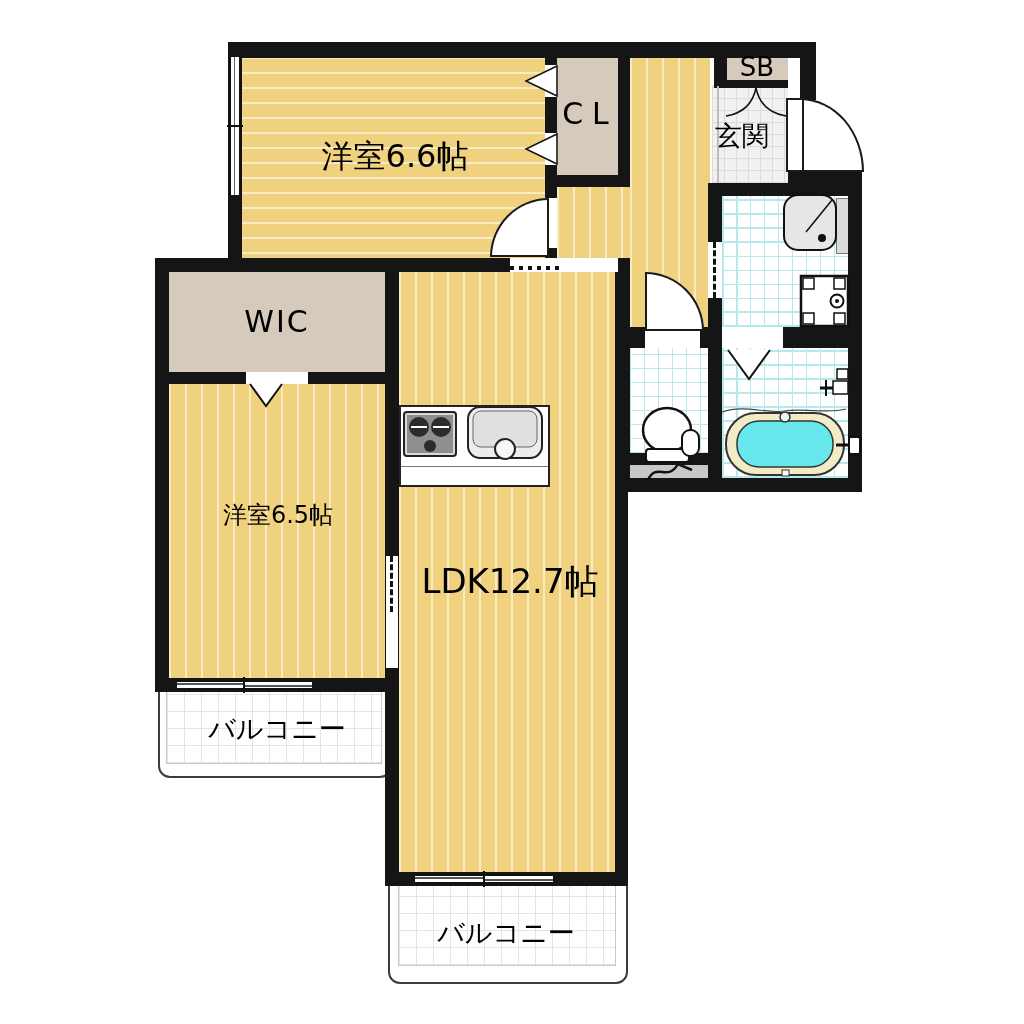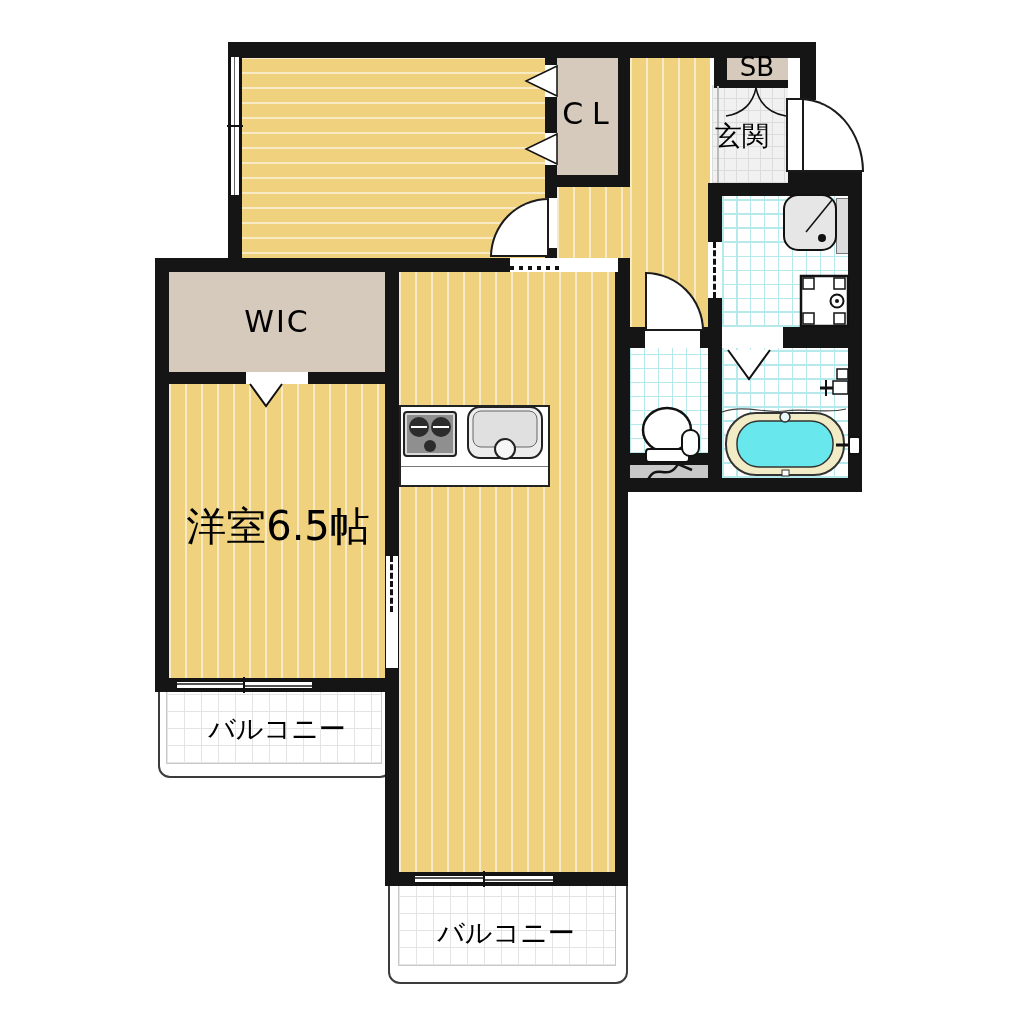--- a/index.html
+++ b/index.html
@@ -201,21 +201,23 @@
     <rect x="782" y="470" width="7" height="6" fill="#fff" stroke="#333" stroke-width="1"></rect>
     <line x1="836" y1="445" x2="849" y2="445" stroke="#111" stroke-width="3"></line>
     <rect x="849" y="437" width="11" height="17" rx="2" fill="#fff" stroke="#111" stroke-width="2"></rect>
 
     <rect x="837" y="369" width="11" height="10" fill="#fff" stroke="#111" stroke-width="1.5"></rect>
     <rect x="833" y="381" width="15" height="13" fill="#fff" stroke="#111" stroke-width="1.5"></rect>
     <line x1="820" y1="388" x2="833" y2="388" stroke="#111" stroke-width="3"></line>
     <line x1="826" y1="380" x2="826" y2="396" stroke="#111" stroke-width="2"></line>
   </svg>
 
+  <div class="lbl" style="left:395px;top:156px;font-size:32px;">洋室6.6帖</div>
   <div class="lbl" style="left:590px;top:114px;font-size:30px;letter-spacing:9px;">CL</div>
   <div class="lbl" style="left:757px;top:67px;font-size:26px;">SB</div>
   <div class="lbl" style="left:742px;top:135px;font-size:27px;">玄関</div>
   <div class="lbl" style="left:277px;top:322px;font-size:30px;letter-spacing:2px;">WIC</div>
-  <div class="lbl" style="left:278px;top:526px;font-size:40px;">洋室6.5帖</div>
+  <div class="lbl" style="left:278px;top:515px;font-size:24px;">洋室6.5帖</div>
+  <div class="lbl" style="left:510px;top:581px;font-size:34px;">LDK12.7帖</div>
   <div class="lbl" style="left:277px;top:728px;font-size:27px;">バルコニー</div>
   <div class="lbl" style="left:506px;top:932px;font-size:27px;">バルコニー</div>
 
 </div>
 
 </body></html>

